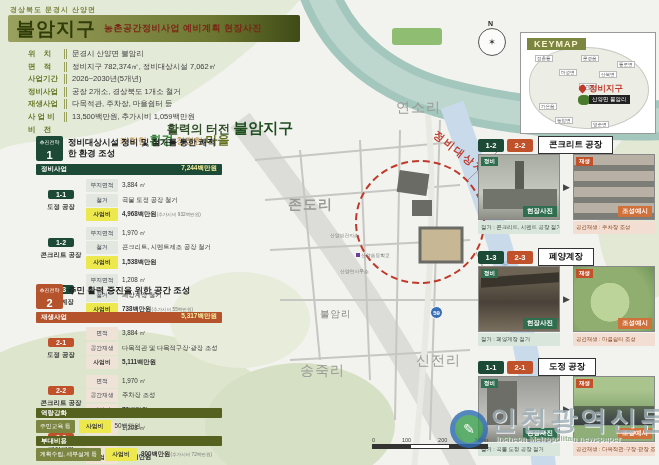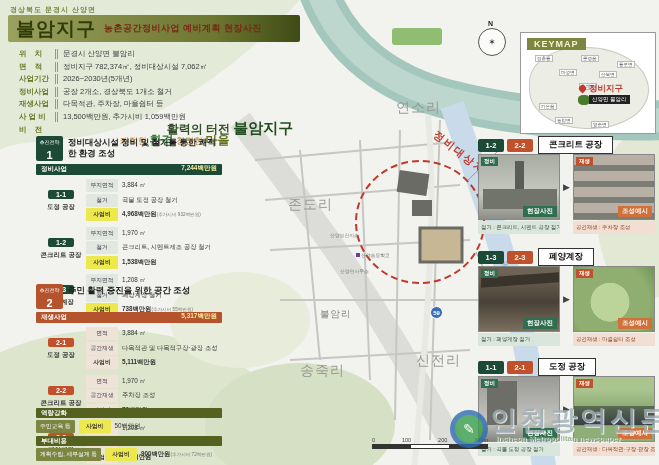--- a/index.html
+++ b/index.html
@@ -7,21 +7,21 @@
          font-family:"Liberation Sans","DejaVu Sans",sans-serif;color:#333;}
   .abs{position:absolute;}
   svg{display:block;}
 
   
   .region{top:5px;left:10px;font-size:7px;font-weight:bold;color:#7c8640;letter-spacing:1px;}
   .titlebar{top:15px;left:8px;width:292px;height:27px;background:linear-gradient(90deg,#9aa05e,#6d7731 70%,#3f4b16);
             display:flex;align-items:center;padding-left:8px;box-sizing:border-box;border-radius:2px;}
   .titlebar .big{font-size:19px;font-weight:bold;color:#2f3c08;letter-spacing:1px;}
   .titlebar .sub{font-size:9px;font-weight:bold;color:#7a2716;margin-left:8px;letter-spacing:0.5px;}
-  .info{top:49px;left:19px;width:300px;}
+  .info{top:49px;left:28px;width:300px;}
   .irow{display:flex;align-items:baseline;margin-bottom:2.6px;}
   .ilabel{white-space:pre;font-size:7.5px;font-weight:bold;color:#6b7a2a;width:36px;}
   .ival{font-size:7.5px;color:#3c3c3c;border-left:3px double #9aa05e;padding-left:5px;}
   .vision1{top:106px;left:120px;width:200px;text-align:left;font-size:9px;color:#b5852e;margin-top:26px;}
   .vision1 b.g{color:#2f7d32;font-size:12px;} .vision1 b.o{color:#5f6e1a;font-size:12px;}
   .vision2{top:119px;left:130px;width:200px;text-align:center;font-size:12px;font-weight:bold;color:#33502a;}
   .vision2 .big2{font-size:15px;color:#1f4d1f;}
 
   
   .strat{left:36px;width:186px;}
@@ -129,21 +129,21 @@
       <rect x="398" y="172" width="30" height="22" fill="#6b6b66" transform="rotate(8 413 183)"></rect>
       <rect x="412" y="200" width="20" height="16" fill="#6b6b66"></rect>
       <rect x="420" y="228" width="42" height="34" fill="#c8b794" stroke="#6b6b66" stroke-width="3"></rect>
     </g>
     <ellipse cx="420" cy="222" rx="64" ry="61" fill="none" stroke="#c0392b" stroke-width="2" stroke-dasharray="7 4"></ellipse>
     <path d="M468,180 L497,152" stroke="#9a9a9a" stroke-width="1"></path>
     <path d="M476,252 L498,300" stroke="#9a9a9a" stroke-width="1"></path>
   </svg>
 
   <div class="vil abs" style="top:99px;left:396px;">연소리</div>
-  <div class="vil abs" style="top:196px;left:288px;">존도리</div>
+  <div class="vil abs" style="top:196px;left:288px;font-weight:bold;">존도리</div>
   <div class="vil major abs" style="top:308px;left:320px;">불암리</div>
   <div class="vil abs" style="top:362px;left:300px;">송죽리</div>
   <div class="vil abs" style="top:352px;left:416px;">신전리</div>
   <div class="target-label" style="top:146px;left:428px;">정비대상지</div>
   <div class="poi" style="top:252px;left:356px;"><span class="sq"></span><span>산양초등학교</span></div>
   <div class="poi" style="top:268px;left:340px;"><span>산양면사무소</span></div>
   <div class="poi" style="top:232px;left:330px;"><span>산양보건지소</span></div>
   <div class="route" style="top:306px;left:430px;">59</div>
   <div class="riverlbl" style="top:262px;left:500px;">금천</div>
 

